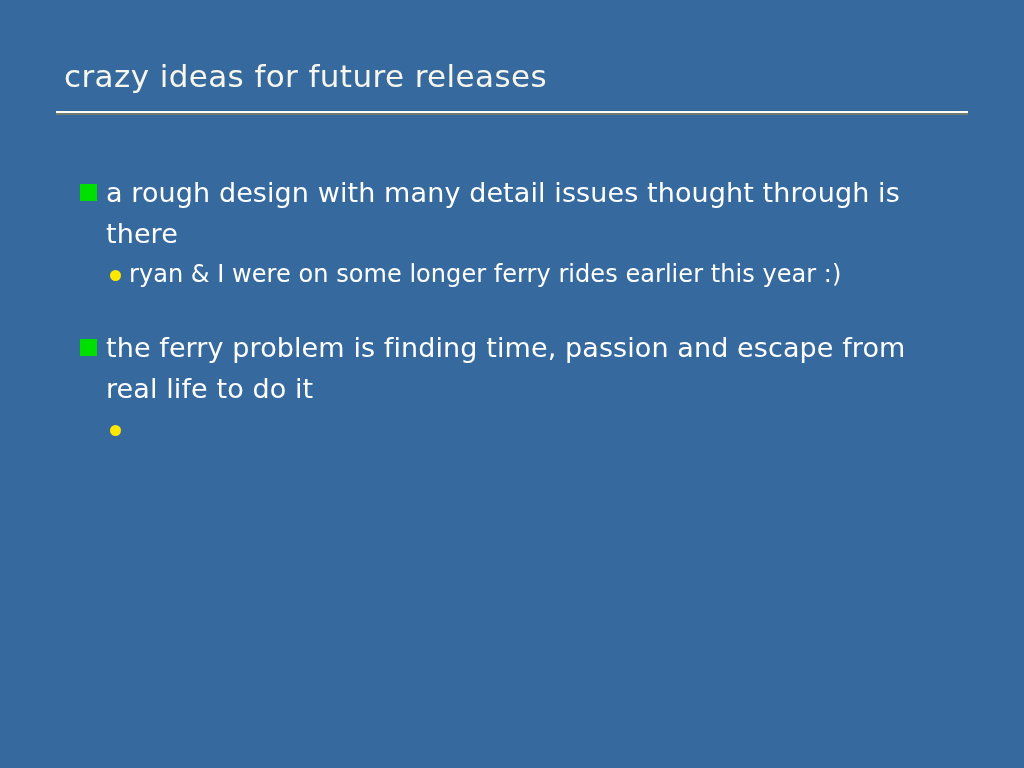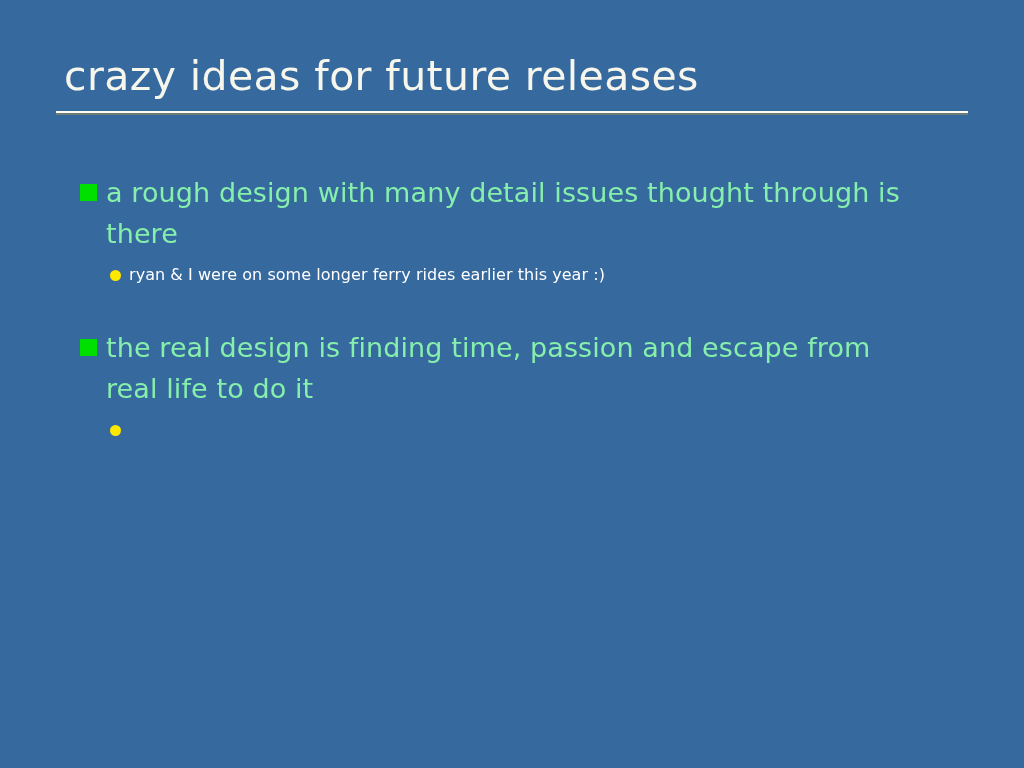--- a/index.html
+++ b/index.html
@@ -24,21 +24,21 @@
   
   #title-block {
     position: absolute;
     left: 56px;
     top: 50px;
     width: 912px;
   }
 
   #slide-title {
     font-family: "DejaVu Sans", sans-serif;
-    font-size: 41px;
+    font-size: 31px;
     line-height: 52px;
     font-weight: 400;
     color: #f6f6ec;
     letter-spacing: 0.4px;
     white-space: nowrap;
     padding-left: 8px;
   }
 
   #title-rule {
     margin-top: 9px;
@@ -77,21 +77,21 @@
     background: #00e000;
     margin-top: 12px;
     margin-right: 9px;
     margin-left: 24px;
   }
 
   .l1-text {
     font-family: "DejaVu Sans", sans-serif;
     font-size: 27px;
     line-height: 41px;
-    color: #86efac;
+    color: #ffffff;
     max-width: 800px;
     letter-spacing: 0.1px;
   }
 
   
   .l2-row {
     display: flex;
     align-items: flex-start;
     margin-top: 2px;
   }
@@ -102,21 +102,21 @@
     height: 11px;
     border-radius: 50%;
     background: #ffe800;
     margin-top: 12px;
     margin-right: 8px;
     margin-left: 54px;
   }
 
   .l2-text {
     font-family: "DejaVu Sans", sans-serif;
-    font-size: 16px;
+    font-size: 24px;
     line-height: 33px;
     color: #ffffff;
     letter-spacing: 0.05px;
   }
 
   .sub-list {
     margin-top: 4px;
   }
 </style>
 </head>
@@ -140,21 +140,21 @@
         <div class="l2-row">
           <span class="l2-marker"></span>
           <span class="l2-text">ryan &amp; I were on some longer ferry rides earlier this year :)</span>
         </div>
       </div>
     </div>
 
     <div class="bullet-group">
       <div class="l1-row">
         <span class="l1-marker"></span>
-        <span class="l1-text">the real design is finding time, passion and escape from real life to do it</span>
+        <span class="l1-text">the ferry problem is finding time, passion and escape from real life to do it</span>
       </div>
       <div class="sub-list">
         <div class="l2-row">
           <span class="l2-marker"></span>
         </div>
       </div>
     </div>
 
   </div>
 </div>

